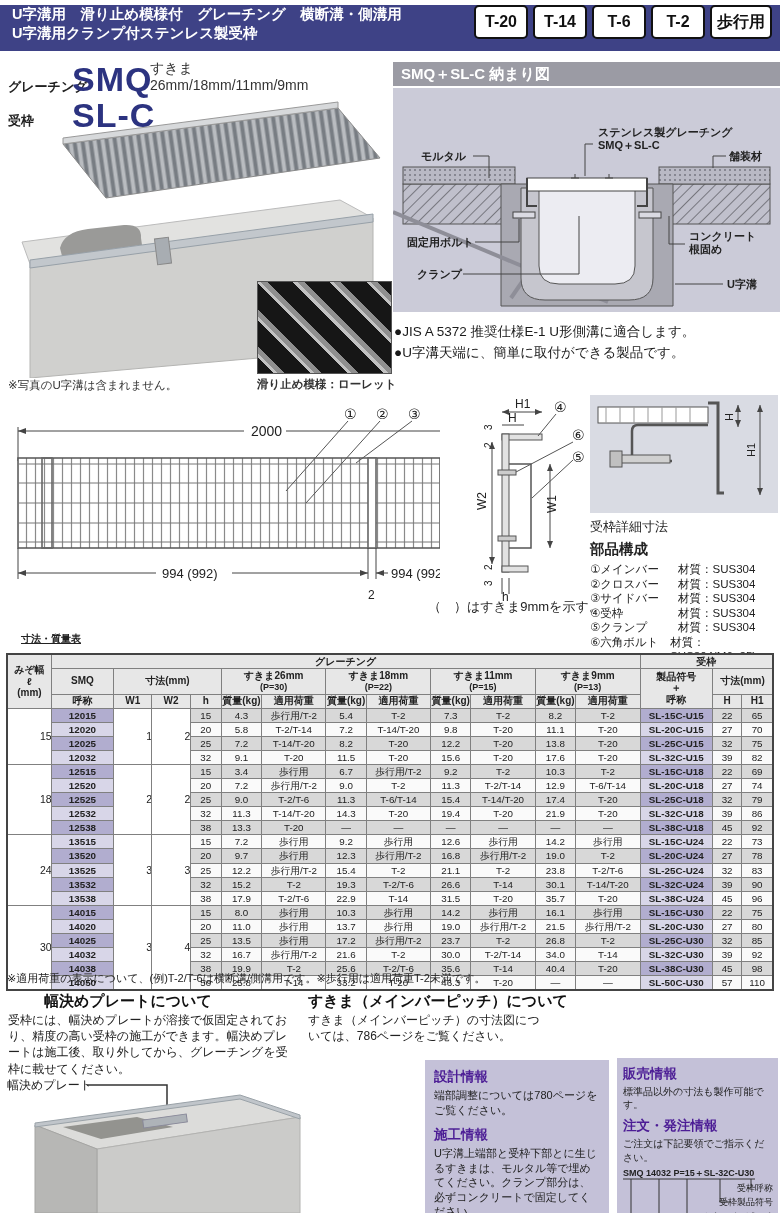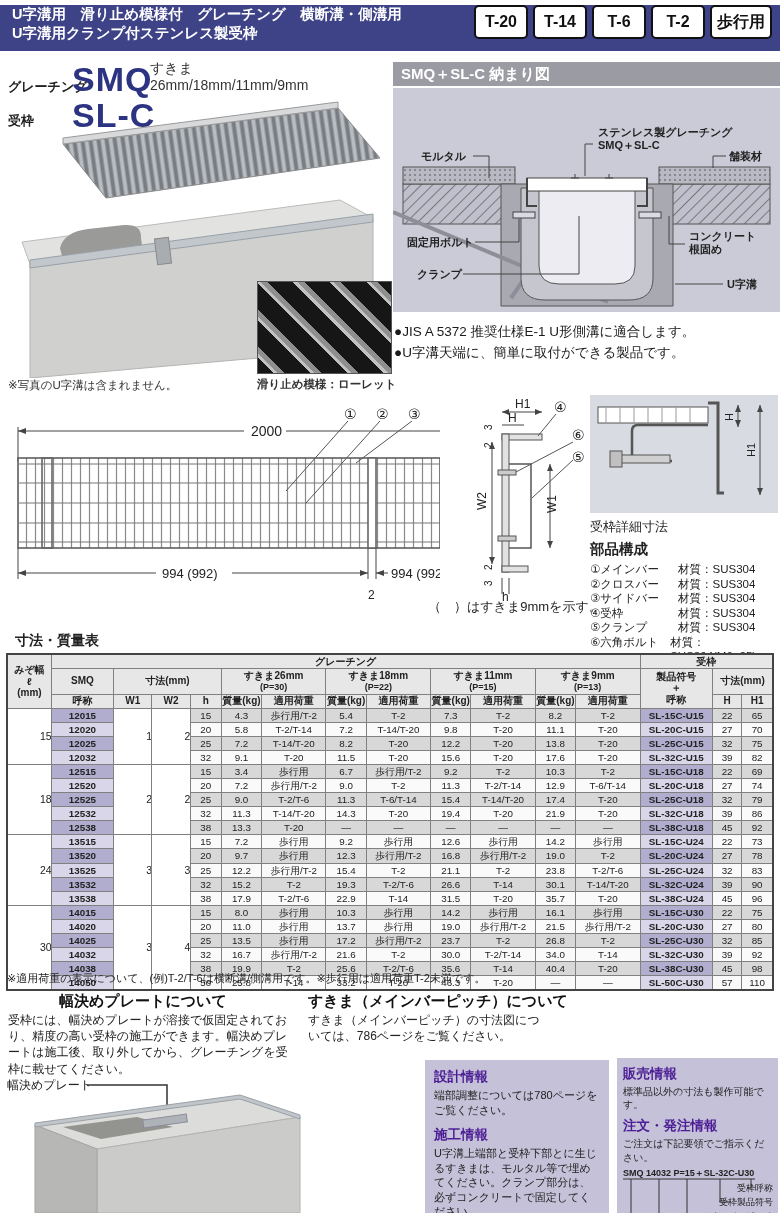--- a/index.html
+++ b/index.html
@@ -28,21 +28,21 @@
            background:repeating-linear-gradient(45deg,#161616 0 11px,#c2c2c2 11px 14px,#8f8f8f 14px 19px,#161616 19px 26px);}
   
   svg text{font-family:"Liberation Sans","DejaVu Sans",sans-serif;fill:#222;}
   .note{position:absolute;font-size:13px;color:#222;}
   .detailbox{position:absolute;left:590px;top:395px;width:188px;height:118px;background:#d9dbe3;}
   .parts{position:absolute;left:590px;top:540px;font-size:11.5px;color:#222;}
   .parts .pt{font-size:14.5px;font-weight:bold;margin-bottom:3px;}
   .part-row{display:flex;line-height:14.5px;}
   .part-name{width:88px;}
   
-  .tbl-title{position:absolute;left:15px;top:632px;font-size:14px;font-weight:bold;}
+  .tbl-title{position:absolute;left:21px;top:632px;font-size:10px;font-weight:bold;text-decoration:underline;}
   .tblwrap{position:absolute;left:6px;top:653px;}
   table{border-collapse:collapse;table-layout:fixed;width:768px;font-size:9.8px;border:2px solid #444;}
   th,td{border:1px solid #808080;padding:0;text-align:center;overflow:hidden;white-space:nowrap;}
   thead th{background:#e7e7e7;font-weight:bold;font-size:10px;line-height:1.15;}
   tbody td{height:13.1px;line-height:13.1px;}
   tr.sh td{background:#d8d8d8;}
   tr.lt td{background:#fafafa;}
   td.span{background:#fff !important;font-size:10.5px;padding-left:32px;}
   td.pshade{background:#b1adcf !important;font-weight:bold;}
   td.plight{background:#d8d6e8 !important;font-weight:bold;}
@@ -685,21 +685,21 @@
             <td class="num">—</td>
             <td class="plight">SL-50C-U30</td>
             <td class="num">57</td>
             <td class="num">110</td>
           </tr>
         </tbody>
     </table>
   </div>
   <div class="footnote">※適用荷重の表示について、(例)T-2/T-6は横断溝/側溝用です。※歩行用は適用荷重T-2未満です。</div>
 
-  <div class="sec-title" style="left:19px;top:992px;padding-left:40px;">幅決めプレートについて</div>
+  <div class="sec-title" style="left:4px;top:992px;padding-left:40px;">幅決めプレートについて</div>
   <div class="sec-body" style="left:8px;top:1012px;width:288px;">受枠には、幅決めプレートが溶接で仮固定されており、精度の高い受枠の施工ができます。幅決めプレートは施工後、取り外してから、グレーチングを受枠に載せてください。</div>
 
   <svg width="300" height="140" style="position:absolute;left:5px;top:1073px;">
     <text x="2" y="16" font-size="12">幅決めプレート</text>
     <polyline points="82,12 162,12 162,52" fill="none" stroke="#333" stroke-width="1.5"></polyline>
     <polygon points="30,52 235,24 295,44 92,76" fill="#dcdcda" stroke="#b9b9b7"></polygon>
     <polygon points="92,76 295,44 295,140 92,140" fill="#cbcbc9" stroke="#b2b2b0"></polygon>
     <polygon points="30,52 92,76 92,140 30,140" fill="#b7b7b5" stroke="#a5a5a3"></polygon>
     <polygon points="58,54 132,44 168,54 96,66" fill="#93938f"></polygon>
     <polygon points="30,50 235,22 295,42 295,46 235,26 30,54" fill="#c0c5ca" stroke="#9aa2a8"></polygon>

